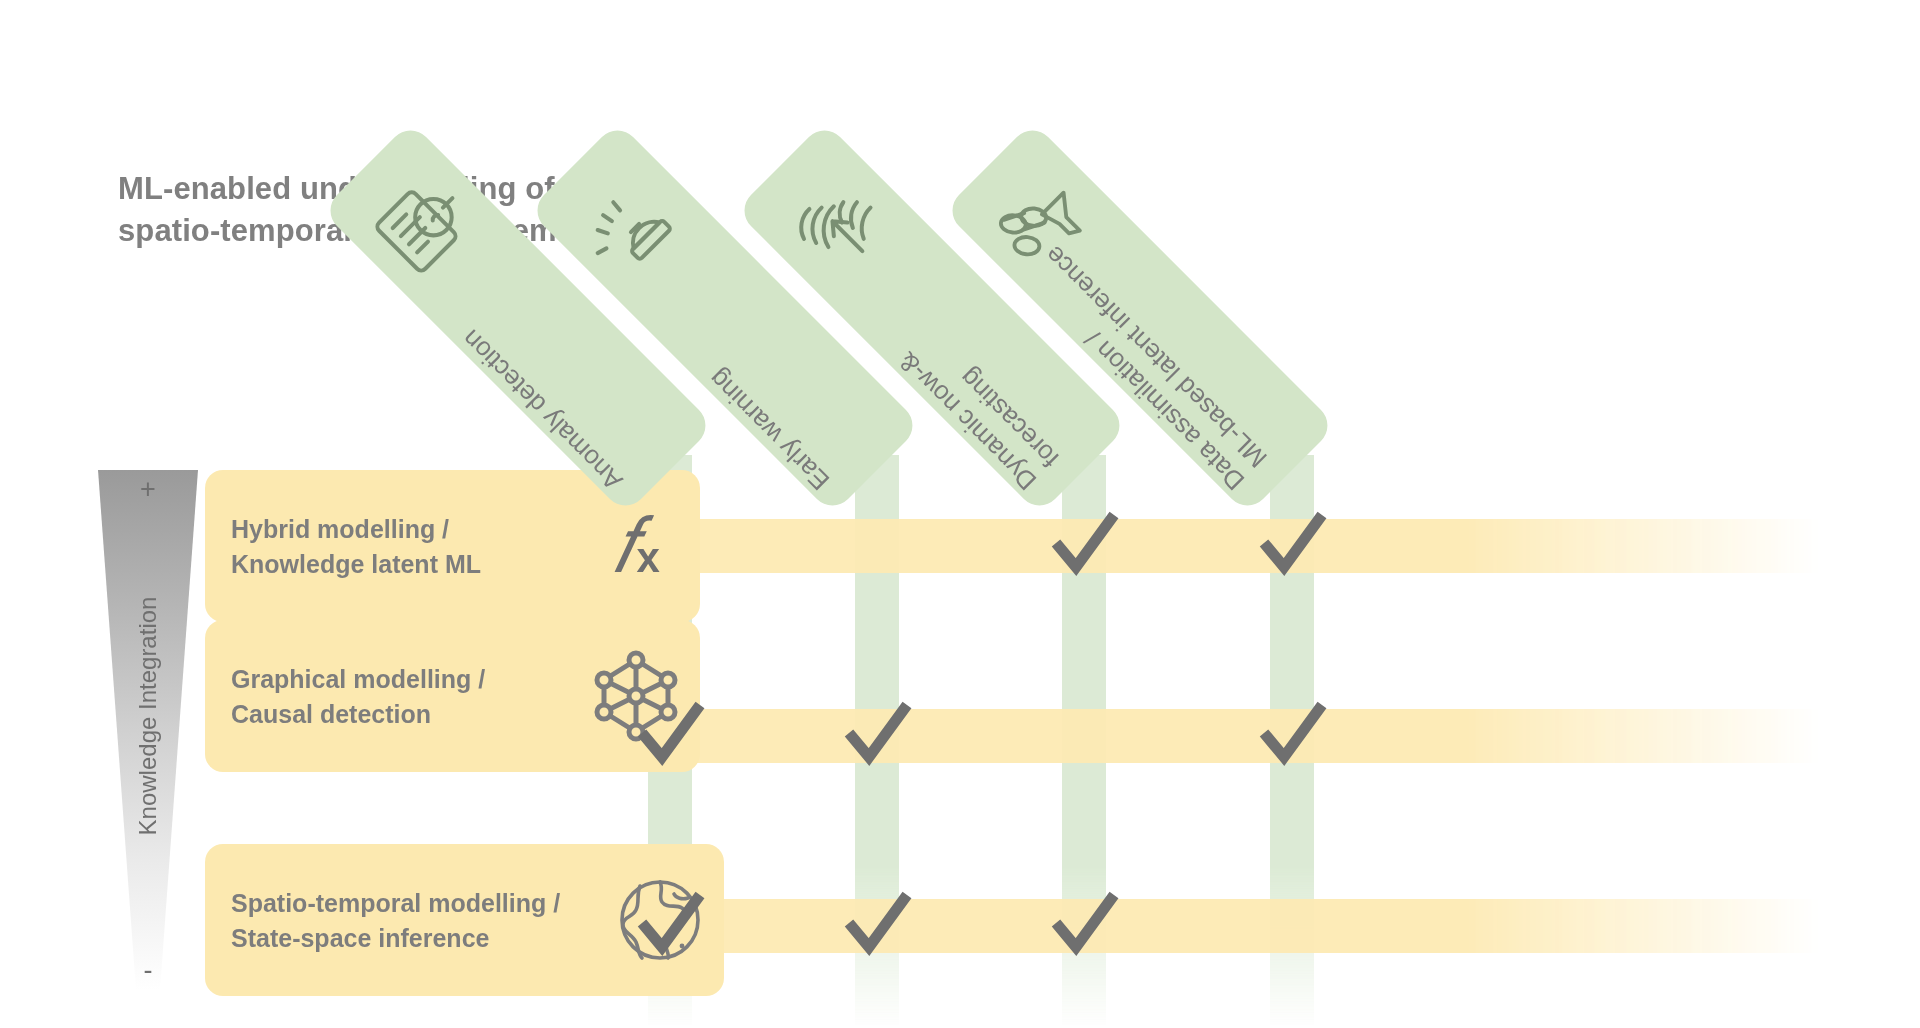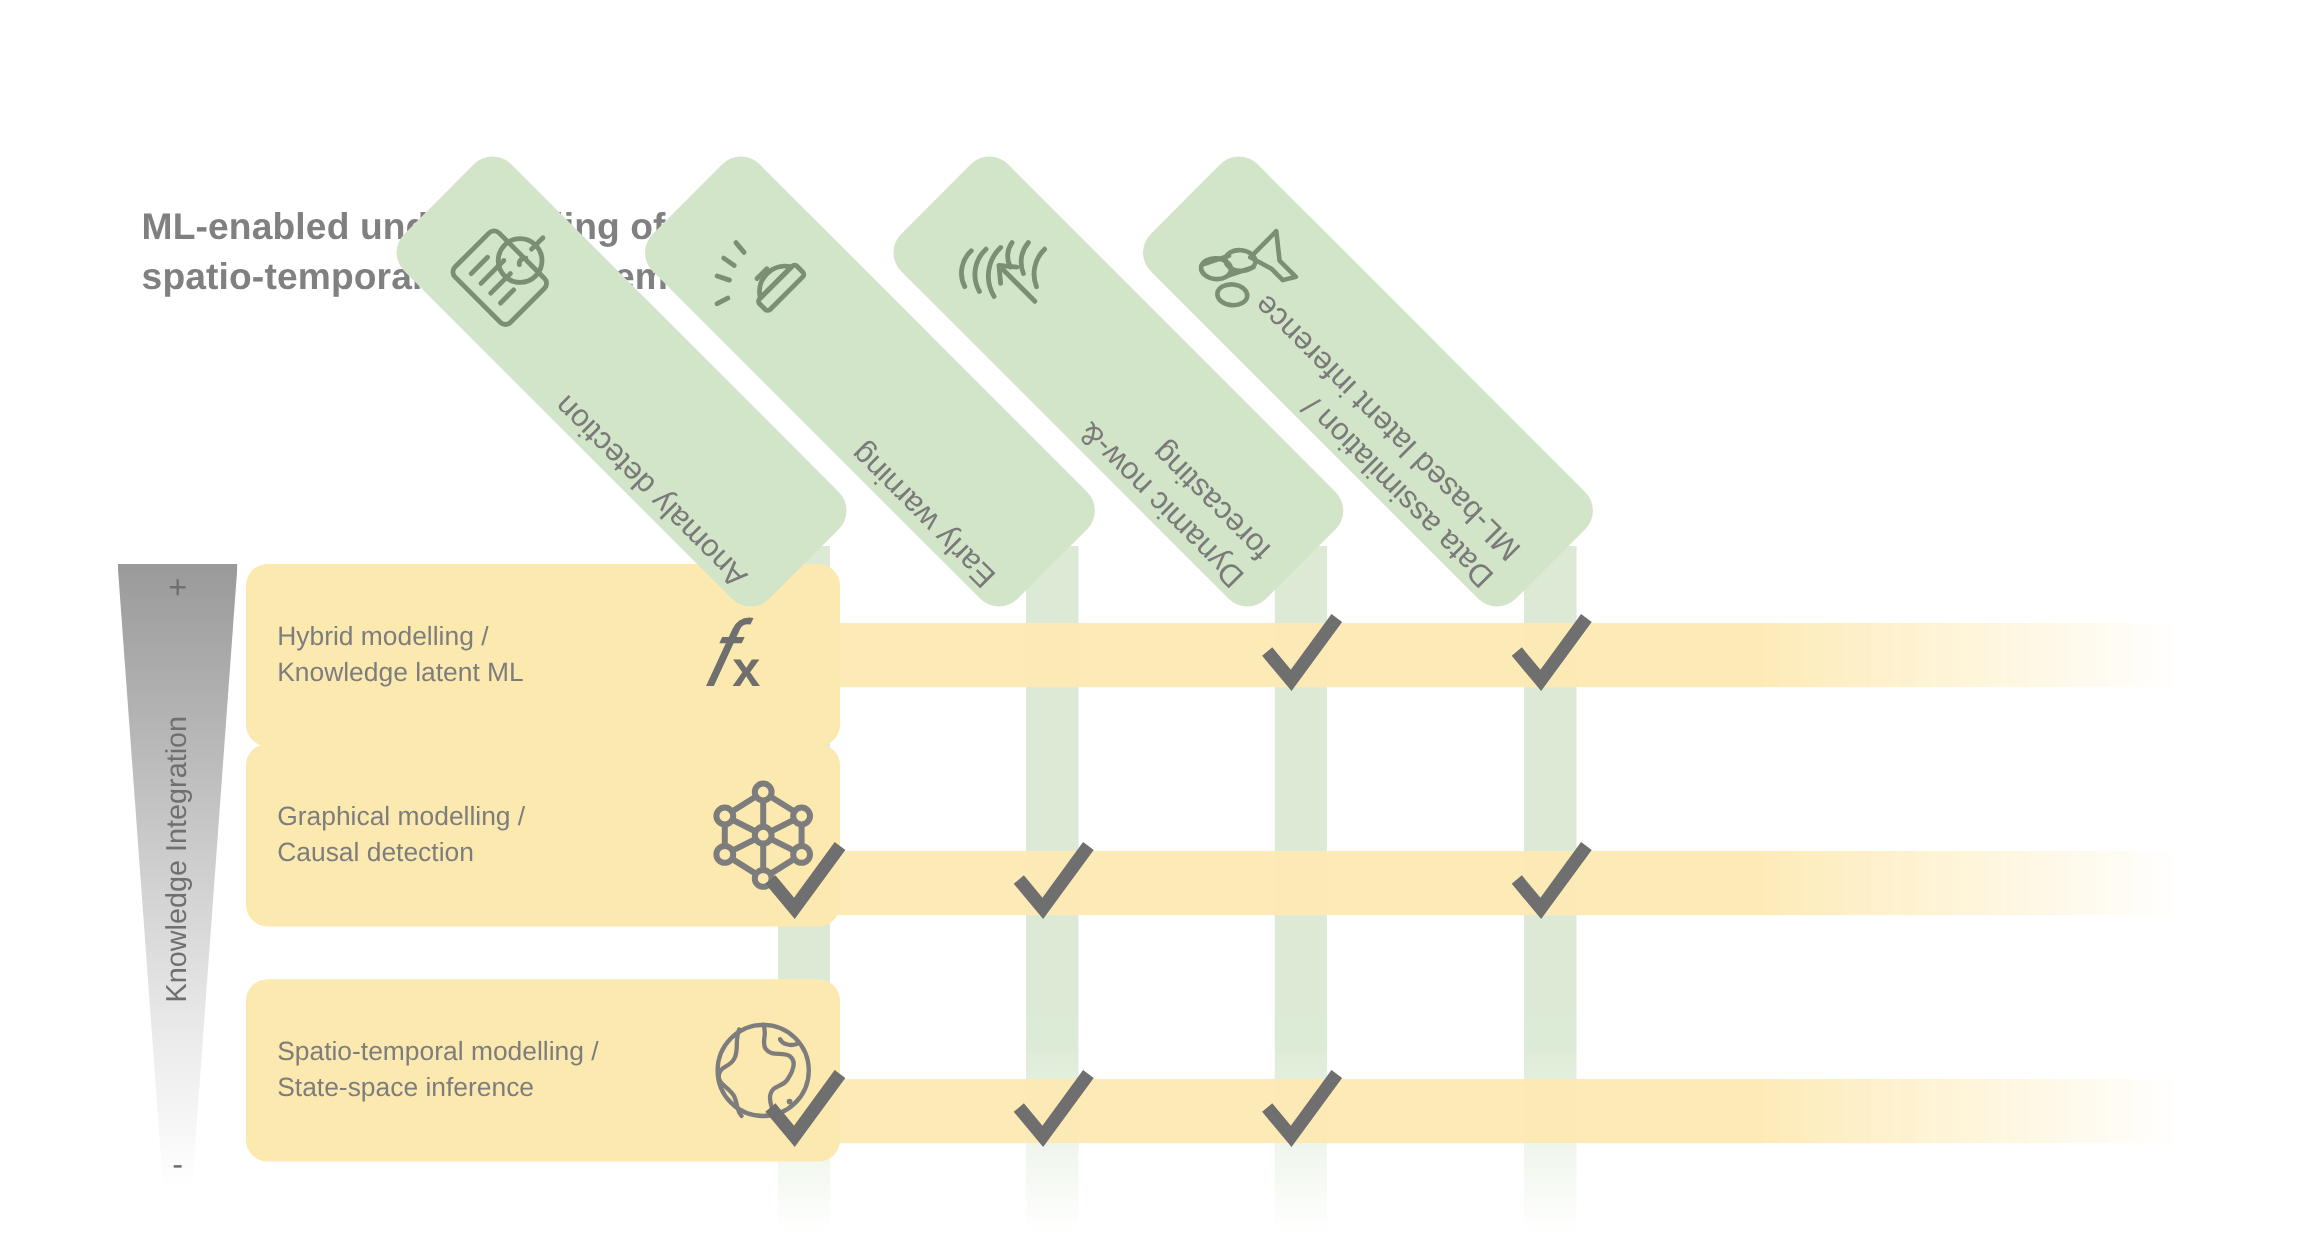--- a/index.html
+++ b/index.html
@@ -56,26 +56,26 @@
     mask-image:linear-gradient(to right,#000 0%,#000 72%,rgba(0,0,0,0) 100%);
   }
 
   
   .rowpill{
     position:absolute;left:205px;width:495px;height:152px;
     background:#fce9b0;border-radius:18px;
   }
   .rowpill .rtext{
     position:absolute;left:26px;top:50%;transform:translateY(-50%);
-    width:390px;font-size:22px;color:#7d7d7d;line-height:1.38;
+    width:390px;font-size:25px;color:#7d7d7d;line-height:1.38;font-weight:bold;
   }
   .rowpill .rtext span{display:block;}
   .rowpill .ricon{
     position:absolute;right:14px;top:50%;transform:translateY(-50%);
-    width:100px;height:100px;display:flex;align-items:center;justify-content:flex-start;
+    width:100px;height:100px;display:flex;align-items:center;justify-content:center;
   }
   .fx{
     font-family:"Liberation Serif", serif;font-style:italic;
     font-size:78px;color:#6f6f6f;line-height:1;
   }
   .fx b{font-family:"Liberation Sans", sans-serif;font-style:normal;font-size:42px;}
 
   
   .tab{
     position:absolute;width:126px;height:430px;
@@ -153,21 +153,21 @@
               <circle cx="18" cy="34" r="7" fill="#fce9b0"></circle>
       <circle cx="82" cy="34" r="7" fill="#fce9b0"></circle>
               <circle cx="18" cy="66" r="7" fill="#fce9b0"></circle>
       <circle cx="82" cy="66" r="7" fill="#fce9b0"></circle>
               <circle cx="50" cy="86" r="7" fill="#fce9b0"></circle>
       <circle cx="50" cy="50" r="7" fill="#fce9b0"></circle>
     </g>
           </svg>
         </div>
       </div>
-      <div class="rowpill" style="top: 816px;">
+      <div class="rowpill" style="top: 844px; padding-left: 24px;">
         <div class="rtext">
           <span>Spatio-temporal modelling /</span>
           <span>State-space inference</span>
         </div>
         <div class="ricon">
           <svg viewBox="0 0 100 100" width="100" height="100">
     <g fill="none" stroke="#7d7d7d" stroke-width="3.6" stroke-linecap="round" stroke-linejoin="round">
       <circle cx="50" cy="50" r="38"></circle>
       <path d="M30 16 C26 26 30 32 26 40 C22 48 14 46 13 54 C12 62 22 64 26 72 C29 79 28 84 32 88"></path>
       <path d="M50 12 C54 20 48 26 52 32 C57 39 66 34 72 38 C79 43 74 52 70 58 C66 64 58 62 56 70 C54 78 60 84 58 88"></path>

